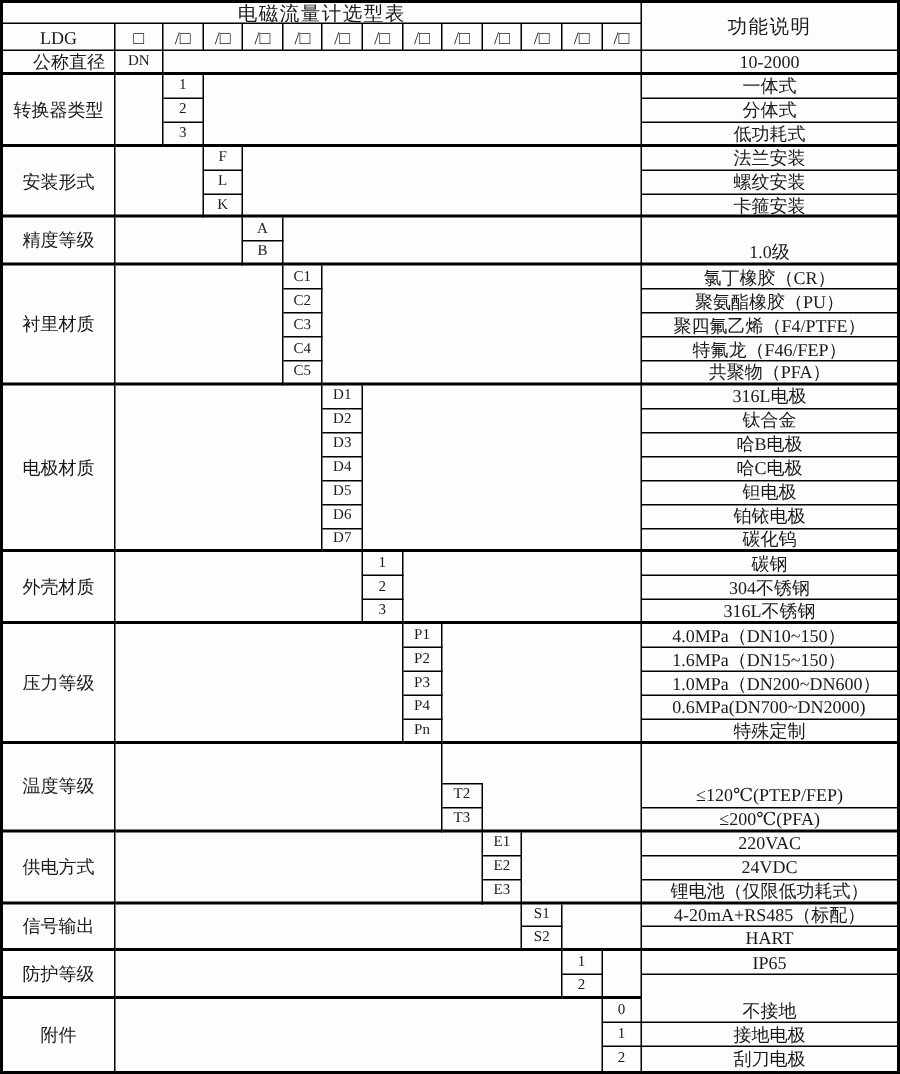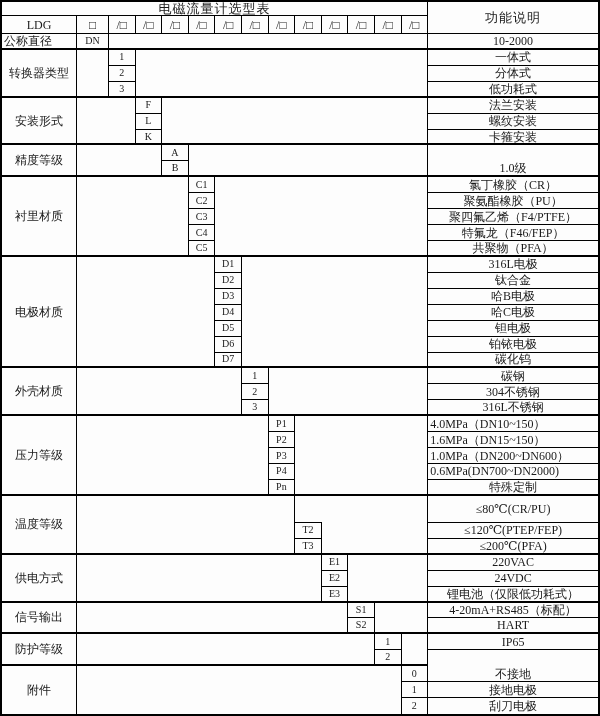--- a/index.html
+++ b/index.html
@@ -27,21 +27,21 @@
     display: flex;
     align-items: center;
     justify-content: center;
     overflow: hidden;
     white-space: nowrap;
     line-height: 1;
   }
   .cell.noR { border-right: none; }
   .cell.noB { border-bottom: none; }
   .cell.thick { border-bottom-width: 2px; }
-  .cell.left { justify-content: flex-start; padding-left: 2px; }
+  .cell.left { justify-content: flex-start; padding-left: 20px; }
   .cell.title-cell { font-size: 13px; letter-spacing: 1px; }
   .cell.func-header { font-size: 13px; letter-spacing: 1px; }
   .cell.code { font-size: 10px; }
   .cell.model-row { font-size: 12px; }
 </style>
 </head>
 <body>
 
 <div class="table-wrap">
     <div class="cell title-cell" style="grid-area: 1 / 1 / auto / 15;">电磁流量计选型表</div>
@@ -139,21 +139,20 @@
     <div class="cell noR left" style="grid-area: 28 / 15;">1.6MPa（DN15~150）</div>
     <div class="cell noR left" style="grid-area: 29 / 15;">1.0MPa（DN200~DN600）</div>
     <div class="cell noR left" style="grid-area: 30 / 15;">0.6MPa(DN700~DN2000)</div>
     <div class="cell noR thick" style="grid-area: 31 / 15;">特殊定制</div>
     <div class="cell thick" style="grid-area: 32 / 1 / 35;">温度等级</div>
     <div class="cell thick" style="grid-area: 32 / 2 / 35 / 10;"></div>
     <div class="cell code" style="grid-area: 32 / 10; margin-top: 26px;">T1</div>
     <div class="cell code" style="grid-area: 33 / 10;">T2</div>
     <div class="cell code thick" style="grid-area: 34 / 10;">T3</div>
     <div class="cell thick" style="grid-area: 32 / 11 / 35 / 15;"></div>
-    <div class="cell noR" style="grid-area: 32 / 15;">≤80℃(CR/PU)</div>
     <div class="cell noR" style="grid-area: 33 / 15;">≤120℃(PTEP/FEP)</div>
     <div class="cell noR thick" style="grid-area: 34 / 15;">≤200℃(PFA)</div>
     <div class="cell thick" style="grid-area: 35 / 1 / 38;">供电方式</div>
     <div class="cell thick" style="grid-area: 35 / 2 / 38 / 11;"></div>
     <div class="cell code" style="grid-area: 35 / 11;">E1</div>
     <div class="cell code" style="grid-area: 36 / 11;">E2</div>
     <div class="cell code thick" style="grid-area: 37 / 11;">E3</div>
     <div class="cell thick" style="grid-area: 35 / 12 / 38 / 15;"></div>
     <div class="cell noR" style="grid-area: 35 / 15;">220VAC</div>
     <div class="cell noR" style="grid-area: 36 / 15;">24VDC</div>

